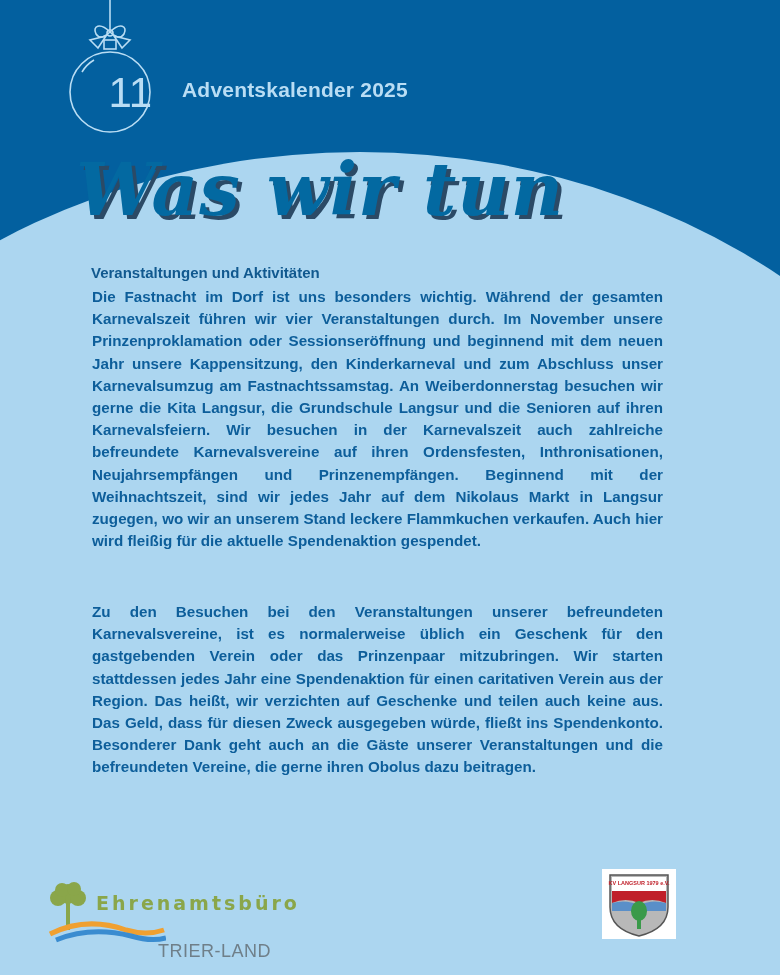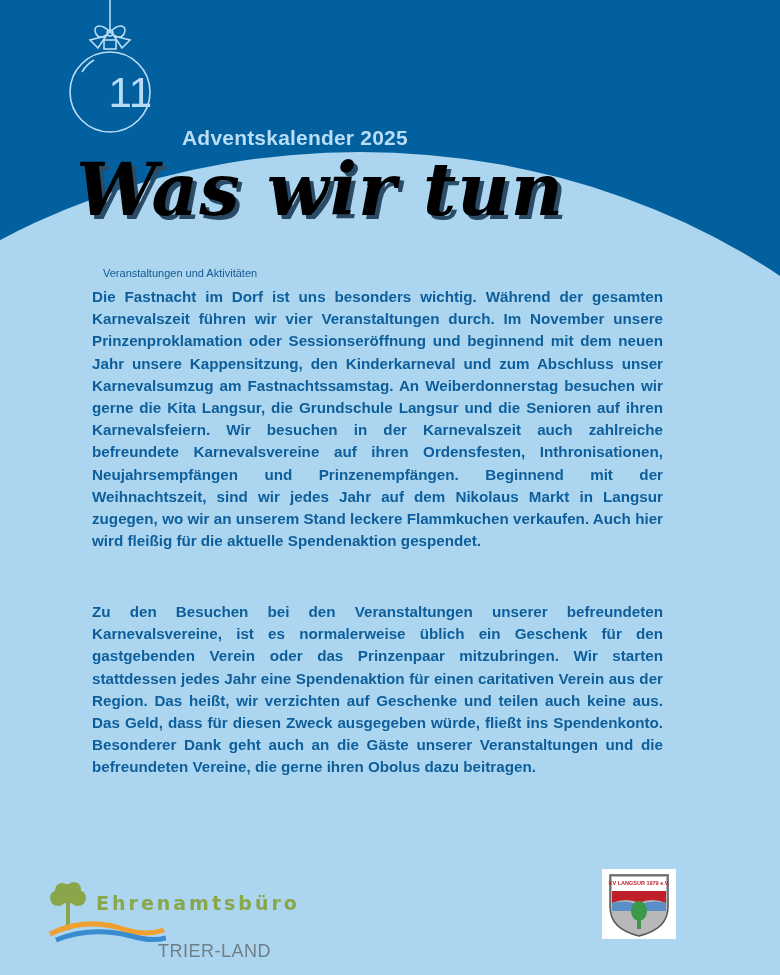--- a/index.html
+++ b/index.html
@@ -1,24 +1,24 @@
 <!DOCTYPE html>
 <html><head>
 <meta charset="utf-8">
 <style>
   html, body { margin:0; padding:0; }
   body { width:780px; height:975px; position:relative; overflow:hidden; background:#acd6f0; font-family:"DejaVu Sans", sans-serif; }
   .top-band { position:absolute; left:0; top:0; width:780px; height:300px; background:#03609f; }
   .arc { position:absolute; left:-330px; top:152px; width:1380px; height:1200px; border-radius:50%; background:#acd6f0; }
   .ornament { position:absolute; left:60px; top:0; width:110px; height:140px; }
   .day-number { position:absolute; left:70px; top:62px; width:82px; text-align:right; font-family:"Liberation Sans", sans-serif; font-size:42px; color:#b9ddf4; line-height:62px; }
-  .cal-title { position:absolute; left:182px; top:78px; font-family:"Liberation Sans", sans-serif; font-weight:bold; font-size:21px; color:#b9ddf4; letter-spacing:0.2px;margin-top:48px; }
-  .headline { position:absolute; left:0; width:640px; top:140px; text-align:center; font-family:"DejaVu Serif", serif; font-style:italic; font-weight:bold; font-size:72px; color:#000000; text-shadow:4px 4px 0 #2b4a66; letter-spacing:1px; line-height:100px; }
+  .cal-title { position:absolute; left:182px; top:78px; font-family:"Liberation Sans", sans-serif; font-weight:bold; font-size:21px; color:#b9ddf4; letter-spacing:0.2px; }
+  .headline { position:absolute; left:0; width:640px; top:140px; text-align:center; font-family:"DejaVu Serif", serif; font-style:italic; font-weight:bold; font-size:72px; color:#0369a1; text-shadow:4px 4px 0 #2b4a66; letter-spacing:1px; line-height:100px; }
   .content { position:absolute; left:91px; width:573px; color:#0d5e9a; font-family:"Liberation Sans", sans-serif; }
-  .section-title { font-size:11px; font-weight:normal; color:#11598f; margin:0 0 2px 12px; line-height:22px; }
+  .section-title { font-size:15px; font-weight:bold; color:#11598f; margin:0 0 2px 0; line-height:22px; }
   .section-body { font-size:15.2px; font-weight:bold; line-height:22.2px; text-align:justify; margin:1px; }
   .sec1 { top:262px; }
   .sec2 { top:600px; }
   .logo-left { position:absolute; left:46px; top:880px; width:240px; height:70px;text-align:right; }
   .logo-left .name { position:absolute; left:50px; top:12px; font-family:"DejaVu Sans", sans-serif; font-weight:bold; font-size:19px; letter-spacing:3px; color:#8aa64a; }
   .logo-left .sub { position:absolute; left:112px; top:39px; font-family:"Liberation Sans", sans-serif; font-size:18px; color:#6f7f89; letter-spacing:0.5px;margin-top:22px; }
   .logo-right { position:absolute; left:602px; top:869px; width:74px; height:70px; background:#ffffff; }
 </style>
 </head>
 <body>

